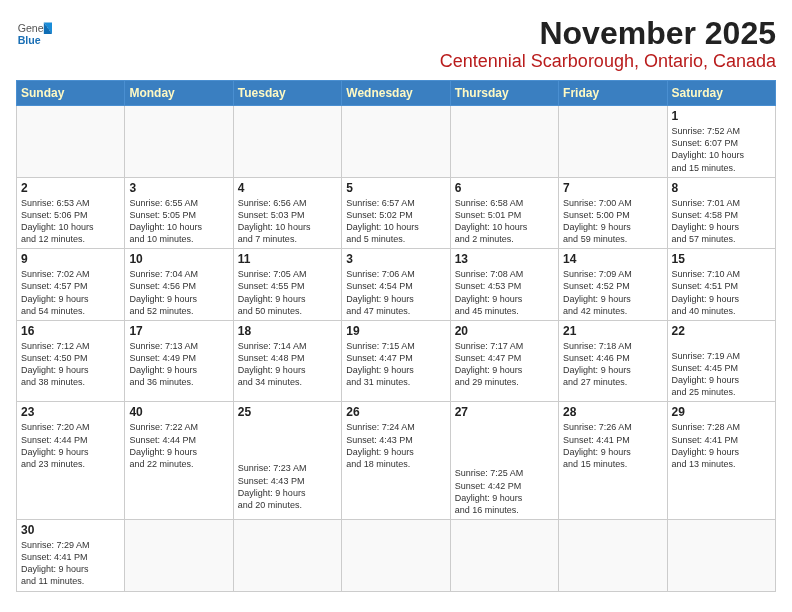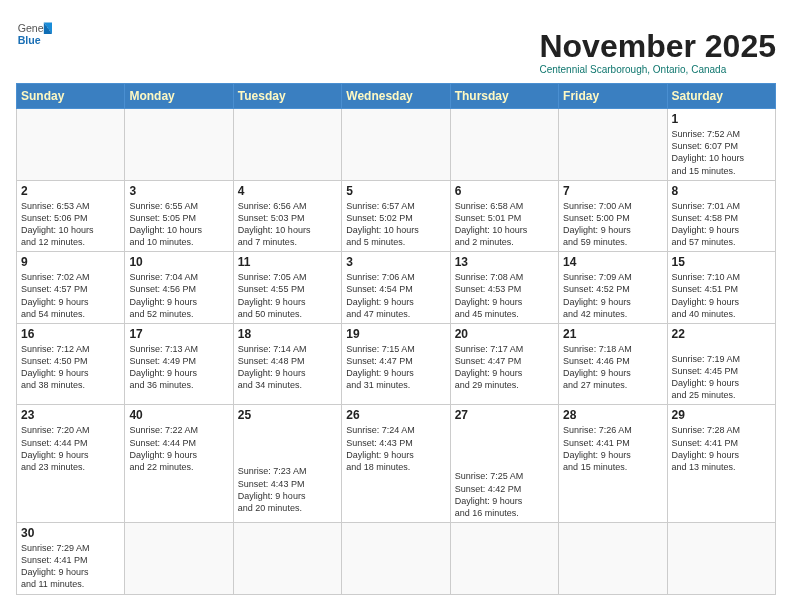--- a/index.html
+++ b/index.html
@@ -19,31 +19,31 @@
     .logo {
       display: flex;
       align-items: center;
       gap: 4px;
     }
     .logo-icon {
       width: 36px;
       height: 36px;
     }
     .title-block {
-      margin-top: 13px;
+      text-align: right;
     }
     .month-year {
       font-size: 32px;
       font-weight: bold;
       color: #222;
       line-height: 1.1;
     }
     .subtitle {
-      font-size: 10px;
-      color: #0f766e;
+      font-size: 18px;
+      color: #b91c1c;
     }
     .calendar {
       width: 100%;
       border-collapse: collapse;
       border: 1px solid #ccc;
     }
     .calendar th {
       background: #3a7fc1;
       color: #fef9c3;
       font-size: 12px;

